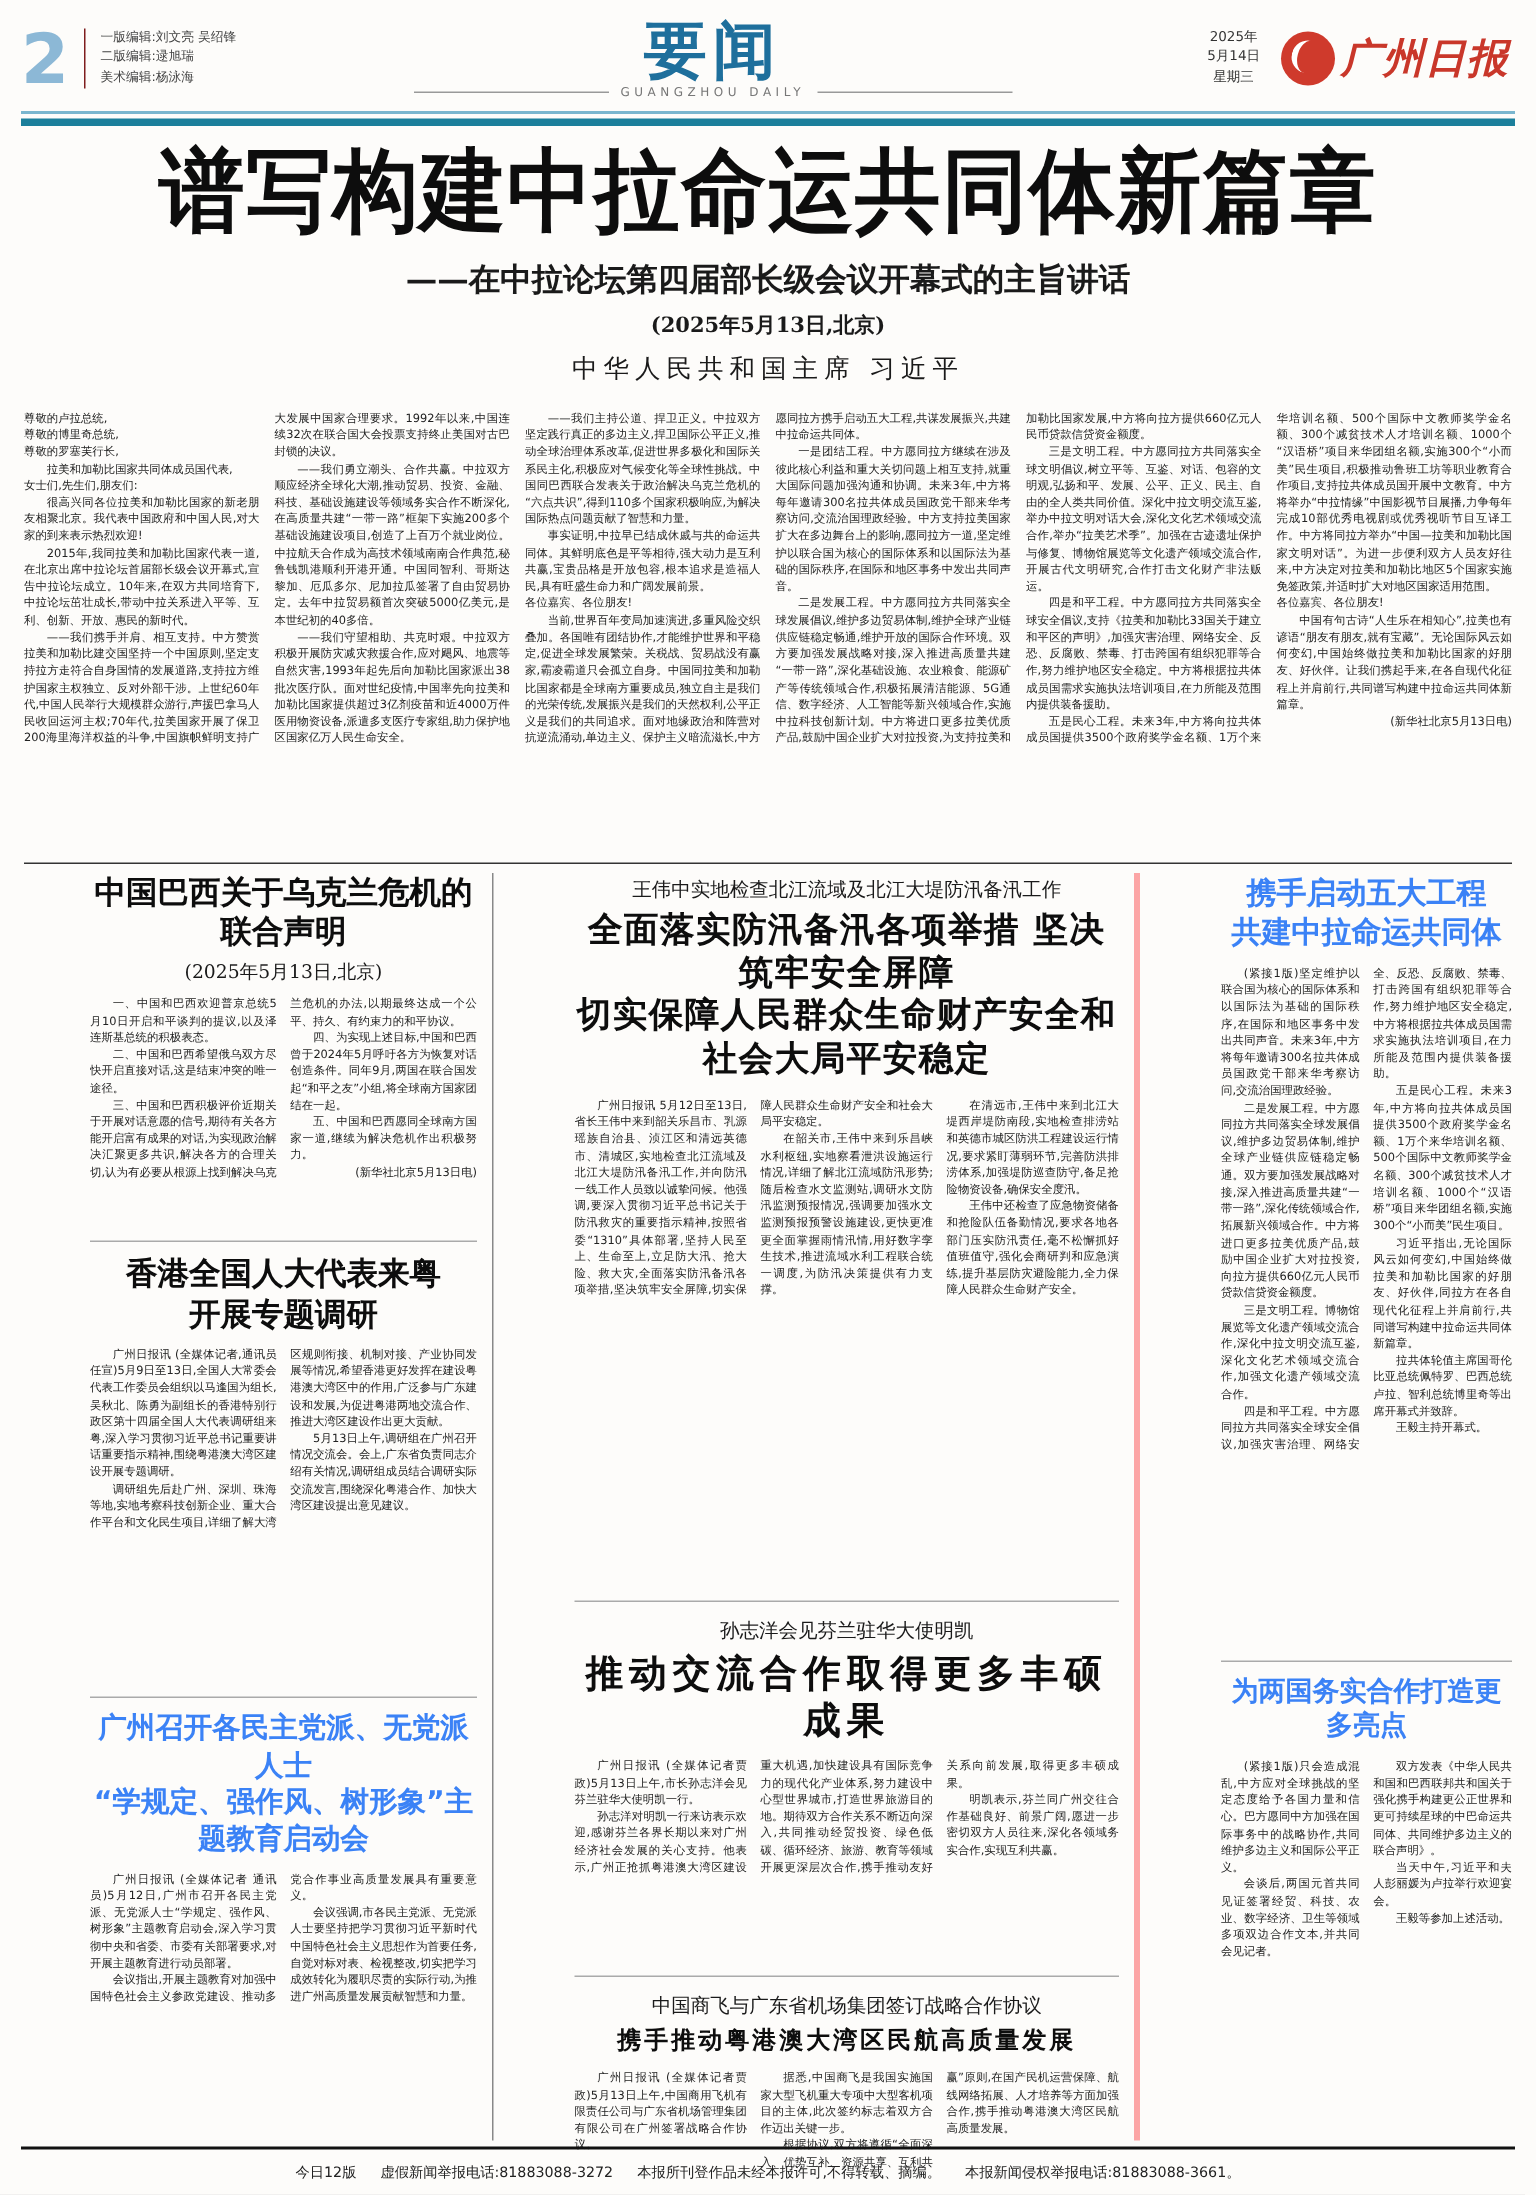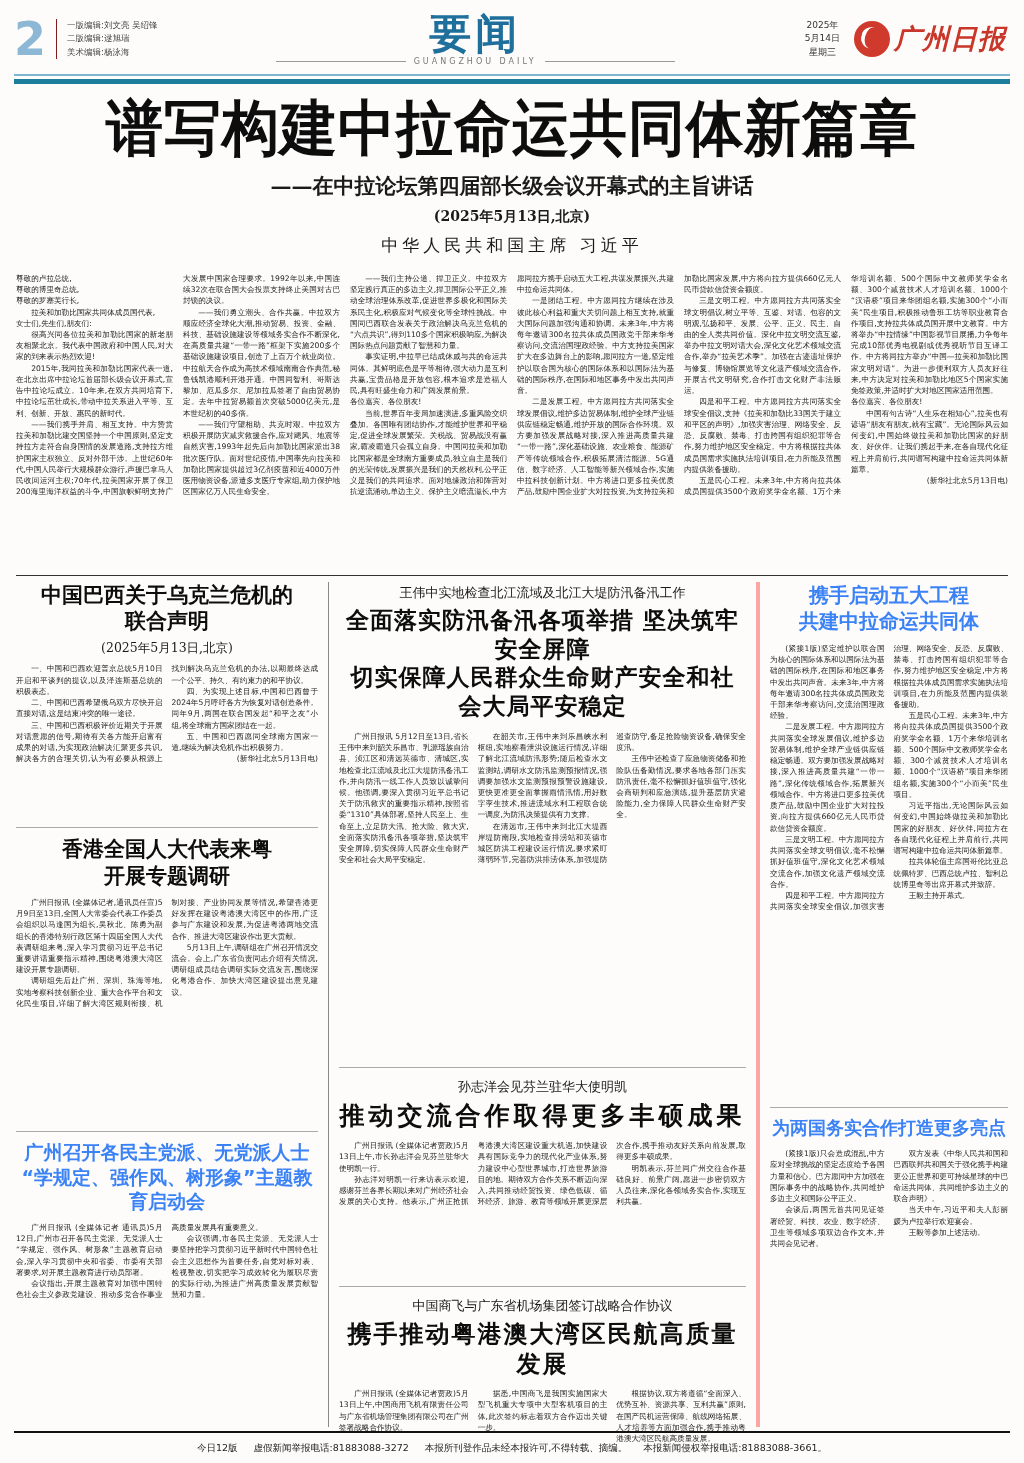--- a/index.html
+++ b/index.html
@@ -40,28 +40,28 @@
           column-count:6;column-gap:10px;text-align:justify;
           font-size:7.6px;line-height:1.48;color:#222;border-bottom:1px solid #333;padding-bottom:6px;}
   .speech p{margin:0;text-indent:2em;}
   .speech p.noindent{text-indent:0;}
   .speech p.sig{text-align:right;text-indent:0;}
   
   .lower{display:flex;flex:1;margin:6px 16px 4px 16px;min-height:0;}
   .colL{width:302px;flex:0 0 auto;padding-right:10px;}
   .colM{flex:1;border-left:1px solid #888;border-right:4px solid #fca5a5;padding:0 10px;min-width:0;}
   .colR{width:238px;flex:0 0 auto;padding-left:10px;}
-  .art{margin-bottom:6px;}
+  .art{margin-bottom:6px;margin-left:44px;}
   .art + .art{border-top:1px solid #aaa;padding-top:8px;}
   .kicker{text-align:center;font-size:13px;color:#1a1a1a;margin:2px 0 4px 0;}
   .t-serif{font-family:"DejaVu Serif","Liberation Serif",serif;font-weight:bold;color:#0d0d0d;
            text-align:center;line-height:1.25;}
   .t-sans{font-weight:bold;color:#3b82f6;text-align:center;line-height:1.3;}
   .t21{font-size:21px;}.t23{font-size:23px;letter-spacing:1px;}
-  .t25{font-size:25px;letter-spacing:4px;}.t24{font-size:24px;letter-spacing:2px;}
+  .t25{font-size:25px;letter-spacing:4px;}.t24{font-size:16px;letter-spacing:2px;}
   .t19{font-size:19px;}.t18{font-size:18px;}.t20{font-size:20px;}
   .dateline{text-align:center;font-size:12.5px;margin:6px 0 6px 0;
             font-family:"DejaVu Serif","Liberation Serif",serif;}
   .body-cols{text-align:justify;font-size:7.6px;line-height:1.48;color:#222;overflow:hidden;}
   .body-cols p{margin:0;text-indent:2em;}
   .body-cols p.sig{text-align:right;text-indent:0;}
   .c2{column-count:2;column-gap:9px;}
   .c3{column-count:3;column-gap:9px;}
   .h158{height:158px;}.h228{height:228px;}.h196{height:196px;}
   .h330{height:330px;}.h140{height:140px;}.h96{height:96px;}
@@ -203,21 +203,21 @@
       </div>
     </div>
 
     <div class="colR">
       <div class="art">
         <div class="t-sans t20">携手启动五大工程</div>
         <div class="t-sans t20">共建中拉命运共同体</div>
         <div class="body-cols c2 h458" style="margin-top:9px;">
             <p>(紧接1版)坚定维护以联合国为核心的国际体系和以国际法为基础的国际秩序,在国际和地区事务中发出共同声音。未来3年,中方将每年邀请300名拉共体成员国政党干部来华考察访问,交流治国理政经验。</p>
             <p>二是发展工程。中方愿同拉方共同落实全球发展倡议,维护多边贸易体制,维护全球产业链供应链稳定畅通。双方要加强发展战略对接,深入推进高质量共建“一带一路”,深化传统领域合作,拓展新兴领域合作。中方将进口更多拉美优质产品,鼓励中国企业扩大对拉投资,向拉方提供660亿元人民币贷款信贷资金额度。</p>
-            <p>三是文明工程。中方愿同拉方共同落实全球文明倡议,毫不松懈抓好值班值守,深化文化艺术领域交流合作,加强文化遗产领域交流合作。</p>
+            <p>三是文明工程。博物馆展览等文化遗产领域交流合作,深化中拉文明交流互鉴,深化文化艺术领域交流合作,加强文化遗产领域交流合作。</p>
             <p>四是和平工程。中方愿同拉方共同落实全球安全倡议,加强灾害治理、网络安全、反恐、反腐败、禁毒、打击跨国有组织犯罪等合作,努力维护地区安全稳定,中方将根据拉共体成员国需求实施执法培训项目,在力所能及范围内提供装备援助。</p>
             <p>五是民心工程。未来3年,中方将向拉共体成员国提供3500个政府奖学金名额、1万个来华培训名额、500个国际中文教师奖学金名额、300个减贫技术人才培训名额、1000个“汉语桥”项目来华团组名额,实施300个“小而美”民生项目。</p>
             <p>习近平指出,无论国际风云如何变幻,中国始终做拉美和加勒比国家的好朋友、好伙伴,同拉方在各自现代化征程上并肩前行,共同谱写构建中拉命运共同体新篇章。</p>
             <p>拉共体轮值主席国哥伦比亚总统佩特罗、巴西总统卢拉、智利总统博里奇等出席开幕式并致辞。</p>
             <p>王毅主持开幕式。</p>
           </div>
       </div>
       <div class="art">
         <div class="t-sans t18">为两国务实合作打造更多亮点</div>
         <div class="body-cols c2 h212" style="margin-top:9px;">

